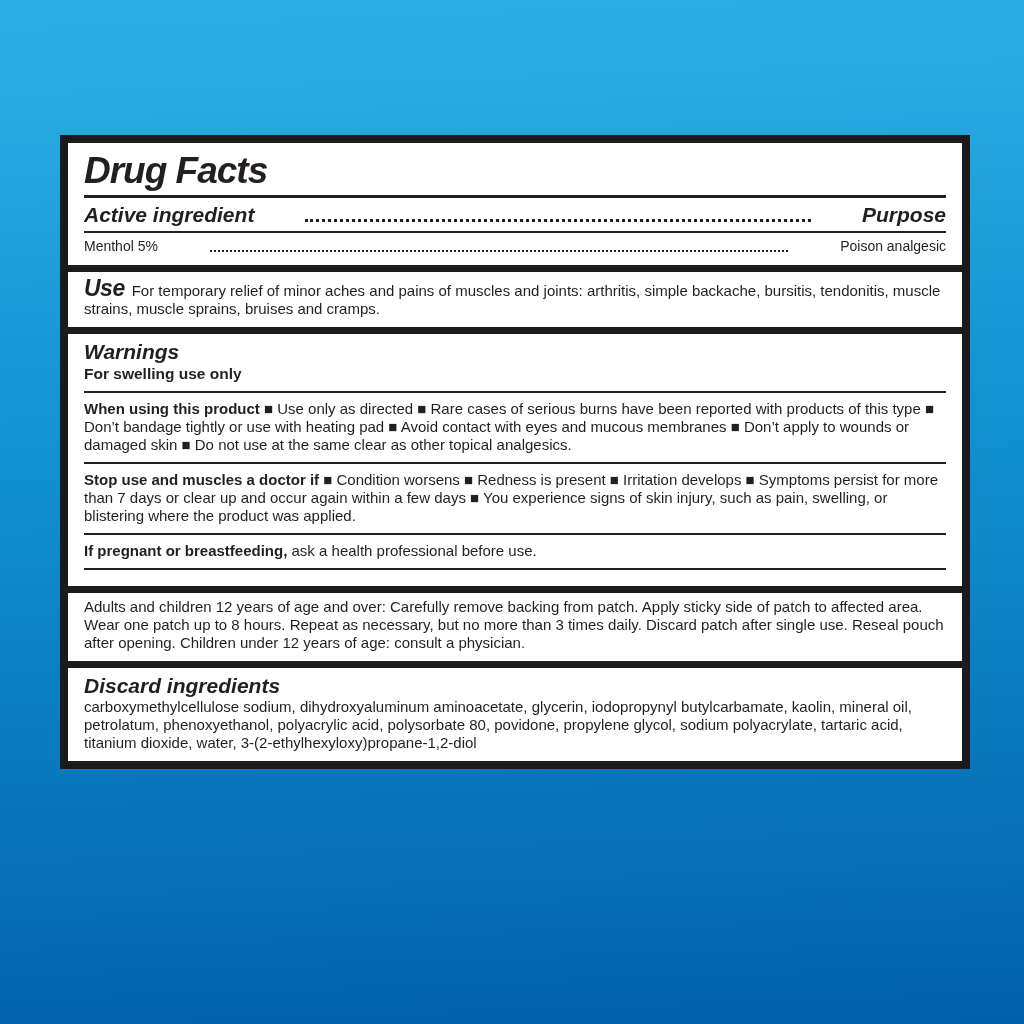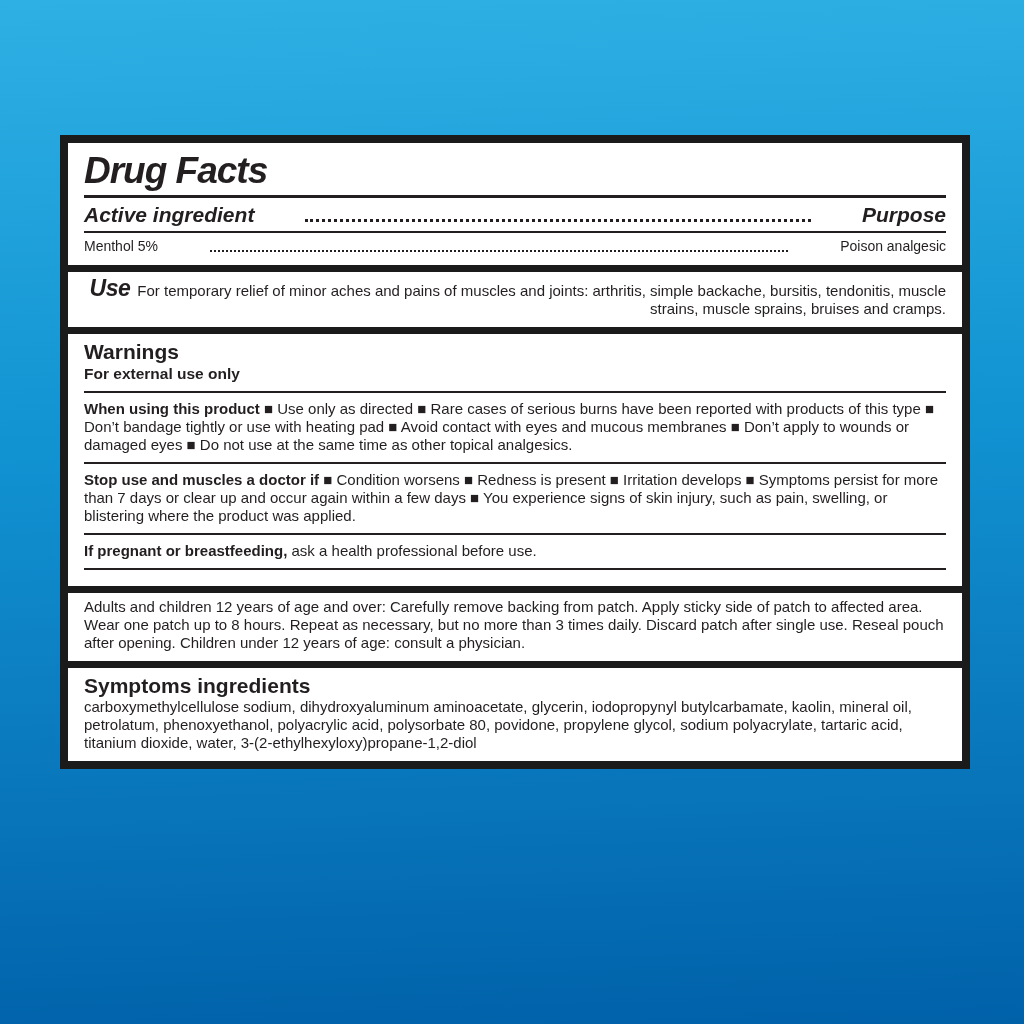--- a/index.html
+++ b/index.html
@@ -32,30 +32,30 @@
   .title-rule{border:0;border-top:3px solid var(--text);margin:3px 0 4px 0;}
   .thin-rule{border:0;border-top:2px solid var(--text);margin:3px 0 4px 0;}
   .w-rule{border:0;border-top:2px solid var(--text);margin:8px 0 7px 0;}
   .leader-row{display:flex;gap:48px;}
   .leader-row .left,.leader-row .right{white-space:nowrap;}
   .ai-row{font-style:italic;font-weight:bold;font-size:21px;line-height:26px;}
   .ai-row .dots{flex:1;border-bottom:3px dotted var(--text);margin:0 3px 6px 3px;}
   .val-row{font-size:14px;line-height:19px;margin-top:3px;}
   .val-row .dots{flex:1;border-bottom:2px dotted var(--text);margin:0 4px 4px 4px;}
   .section-head{
-    font-weight:bold;font-size:21px;line-height:25px;margin:0;
+    font-style:italic;font-weight:bold;font-size:21px;line-height:25px;margin:0;
   }
   .body-text{font-size:15px;line-height:18px;margin:0;}
   .lead{font-weight:bold;}
   .use-head{
     font-style:italic;font-weight:bold;font-size:23px;line-height:18px;
     margin-right:7px;letter-spacing:-0.5px;
   }
   .subhead{font-weight:bold;font-size:15.5px;line-height:19px;margin:0;}
-  .mt2{margin-top:2px;text-align:right;}
+  .mt2{margin-top:2px;}
 </style>
 </head>
 <body>
 
 <div class="label">
 
   <div class="panel">
     <h1 class="title">Drug Facts</h1>
     <hr class="title-rule">
     <div class="leader-row ai-row">
@@ -70,33 +70,33 @@
       <span class="right">Poison analgesic</span>
     </div>
   </div>
 
   <div class="panel">
     <p class="body-text mt2"><span class="use-head">Use</span><span>For temporary relief of minor aches and pains of muscles and joints: arthritis, simple backache, bursitis, tendonitis, muscle strains, muscle sprains, bruises and cramps.</span></p>
   </div>
 
   <div class="panel">
     <h2 class="section-head">Warnings</h2>
-    <p class="subhead">For external use only</p>
+    <p class="subhead">For swelling use only</p>
     <hr class="w-rule">
-    <p class="body-text"><span class="lead">When using this product</span><span> ■ Use only as directed ■ Rare cases of serious burns have been reported with products of this type ■ Don’t bandage tightly or use with heating pad ■ Avoid contact with eyes and mucous membranes ■ Don’t apply to wounds or damaged eyes ■ Do not use at the same time as other topical analgesics.</span></p>
+    <p class="body-text"><span class="lead">When using this product</span><span> ■ Use only as directed ■ Rare cases of serious burns have been reported with products of this type ■ Don’t bandage tightly or use with heating pad ■ Avoid contact with eyes and mucous membranes ■ Don’t apply to wounds or damaged skin ■ Do not use at the same clear as other topical analgesics.</span></p>
     <hr class="w-rule">
     <p class="body-text"><span class="lead">Stop use and muscles a doctor if</span><span>  ■ Condition worsens ■ Redness is present ■ Irritation develops ■ Symptoms persist for more than 7 days or clear up and occur again within a few days ■ You experience signs of skin injury, such as pain, swelling, or blistering where the product was applied.</span></p>
     <hr class="w-rule">
     <p class="body-text"><span class="lead">If pregnant or breastfeeding,</span><span> ask a health professional before use.</span></p>
     <hr class="w-rule">
   </div>
 
   <div class="panel">
     <p class="body-text">Adults and children 12 years of age and over: Carefully remove backing from patch. Apply sticky side of patch to affected area. Wear one patch up to 8 hours. Repeat as necessary, but no more than 3 times daily. Discard patch after single use. Reseal pouch after opening. Children under 12 years of age: consult a physician.</p>
   </div>
 
 
   <div class="panel">
-    <h2 class="section-head">Symptoms ingredients</h2>
+    <h2 class="section-head">Discard ingredients</h2>
     <p class="body-text">carboxymethylcellulose sodium, dihydroxyaluminum aminoacetate, glycerin, iodopropynyl butylcarbamate, kaolin, mineral oil, petrolatum, phenoxyethanol, polyacrylic acid, polysorbate 80, povidone, propylene glycol, sodium polyacrylate, tartaric acid, titanium dioxide, water, 3-(2-ethylhexyloxy)propane-1,2-diol</p>
   </div>
 
 </div>
 
 </body></html>

